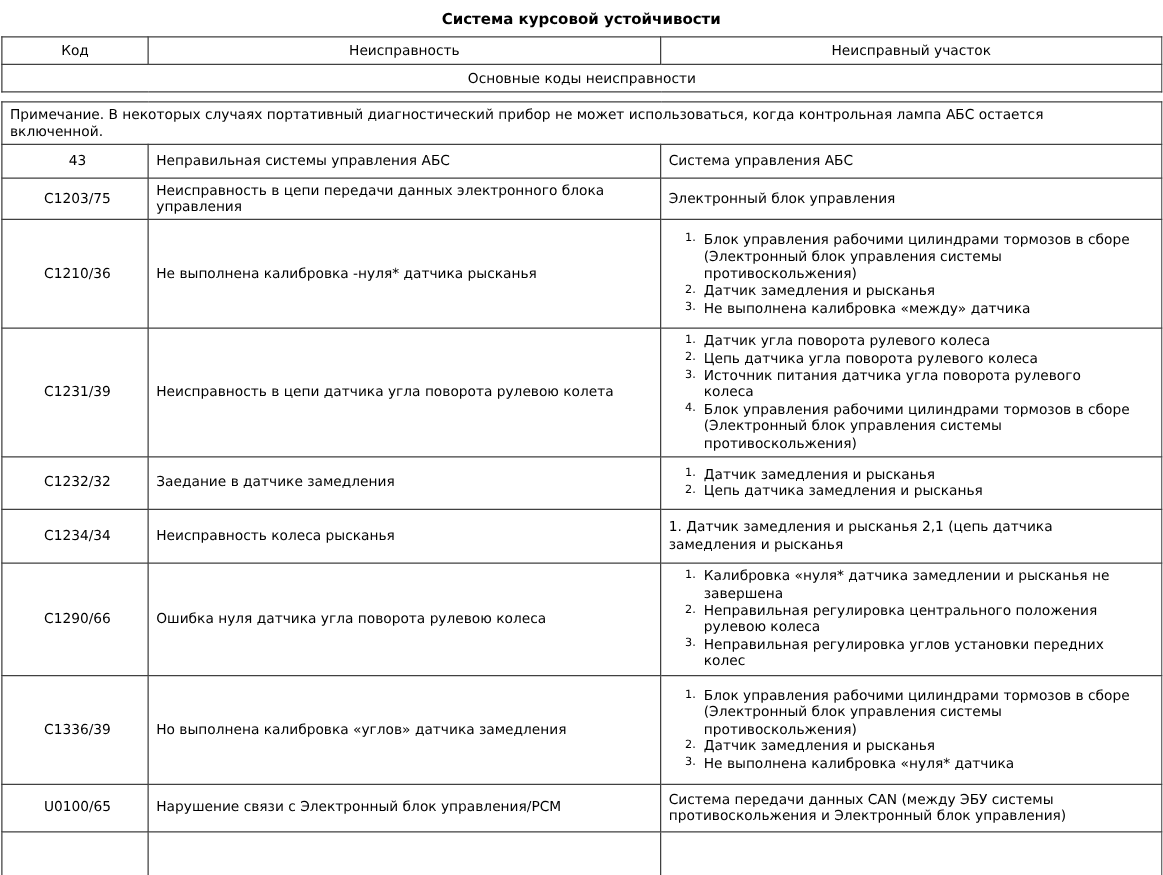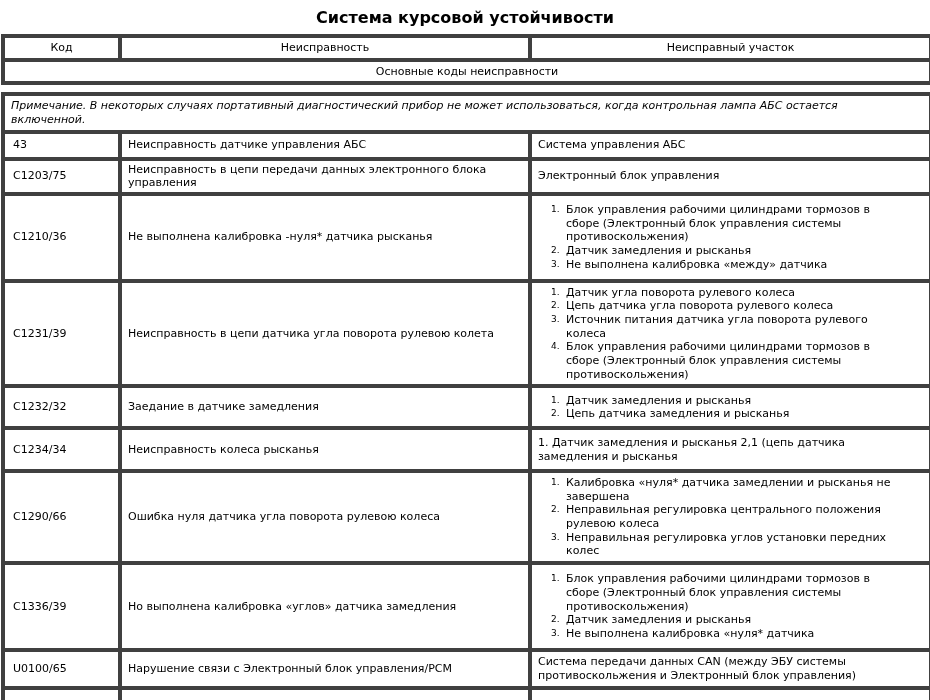--- a/index.html
+++ b/index.html
@@ -11,49 +11,49 @@
     width: 930px;
     height: 700px;
     overflow: hidden;
     font-family: "DejaVu Sans", sans-serif;
     font-size: 11px;
     color: #000000;
   }
   .title {
     text-align: center;
     font-weight: bold;
-    font-size: 16px;
+    font-size: 12px;
     padding: 8px 0 7px 0;
   }
   table.tbl {
     border-collapse: collapse;
     table-layout: fixed;
     width: 928px;
     margin-left: 1px;
     background: #ffffff;
   }
   table.tbl td {
-    border: 4px solid #404040;
+    border: 1px solid #404040;
     vertical-align: middle;
     line-height: 1.24;
     overflow: hidden;
     margin-left: 21px;
   }
   .body-tbl { margin-top: 7px; }
   td.th, td.sub {
     text-align: center;
     padding: 3px 4px;
   }
   td.note {
-    font-style: italic;
     vertical-align: middle;
     padding: 3px 20px 3px 6px;
   }
   td.code {
     padding: 2px 4px 2px 8px;
+    text-align: center;
   }
   td.fault {
     padding: 2px 8px 2px 6px;
   }
   td.area {
     padding: 3px 24px 3px 6px;
   }
   .arealist {
     margin-left: 13px;
     counter-reset: li;
@@ -102,21 +102,21 @@
         <col style="width:410px">
         <col style="width:401px">
       </colgroup>
     <tbody>
       <tr style="height:32px">
         <td class="note" colspan="3">Примечание. В некоторых случаях портативный диагностический прибор не может использоваться, когда контрольная лампа АБС остается включенной.</td>
       </tr>
 
       <tr style="height:27px">
         <td class="code">43</td>
-        <td class="fault">Неисправность датчике управления АБС</td>
+        <td class="fault">Неправильная системы управления АБС</td>
         <td class="area">Система управления АБС</td>
       </tr>
 
 
       <tr style="height:33px">
         <td class="code">C1203/75</td>
         <td class="fault">Неисправность в цепи передачи данных электронного блока управления</td>
         <td class="area">Электронный блок управления</td>
       </tr>
 

